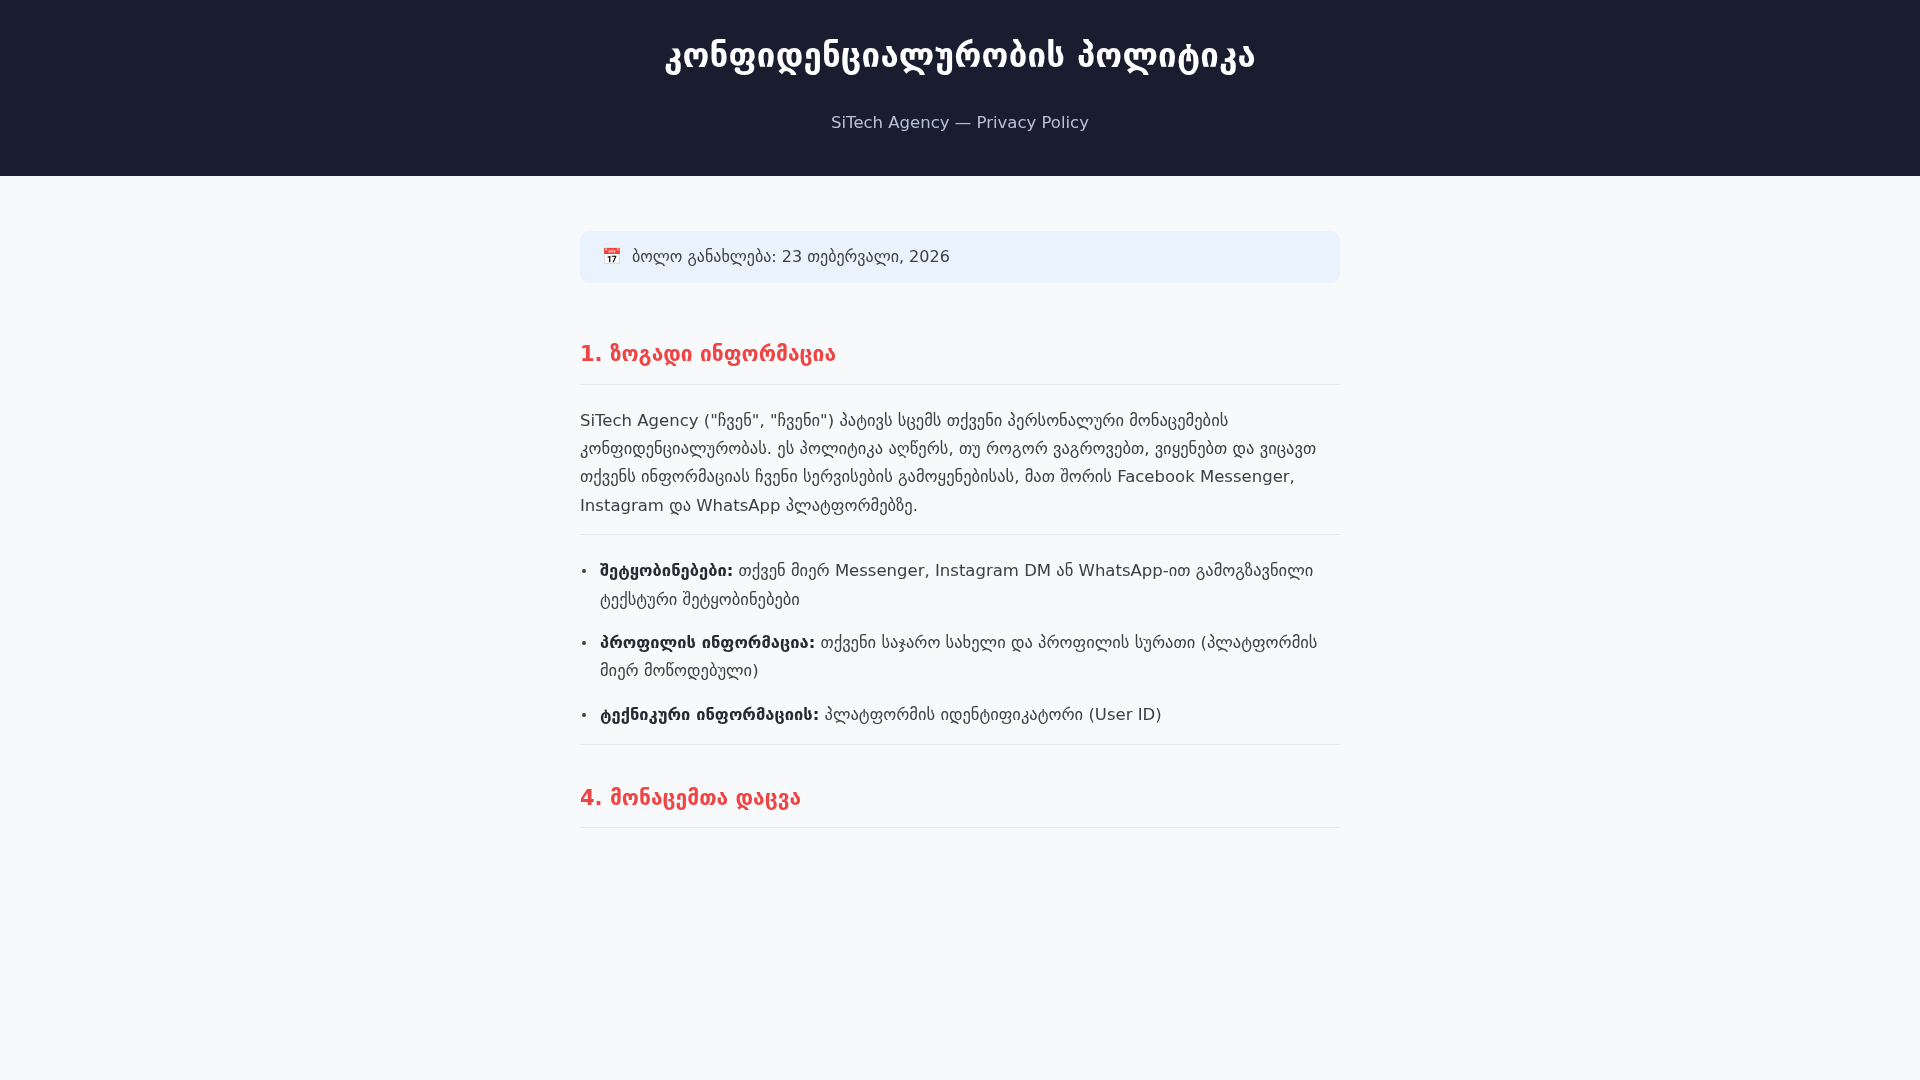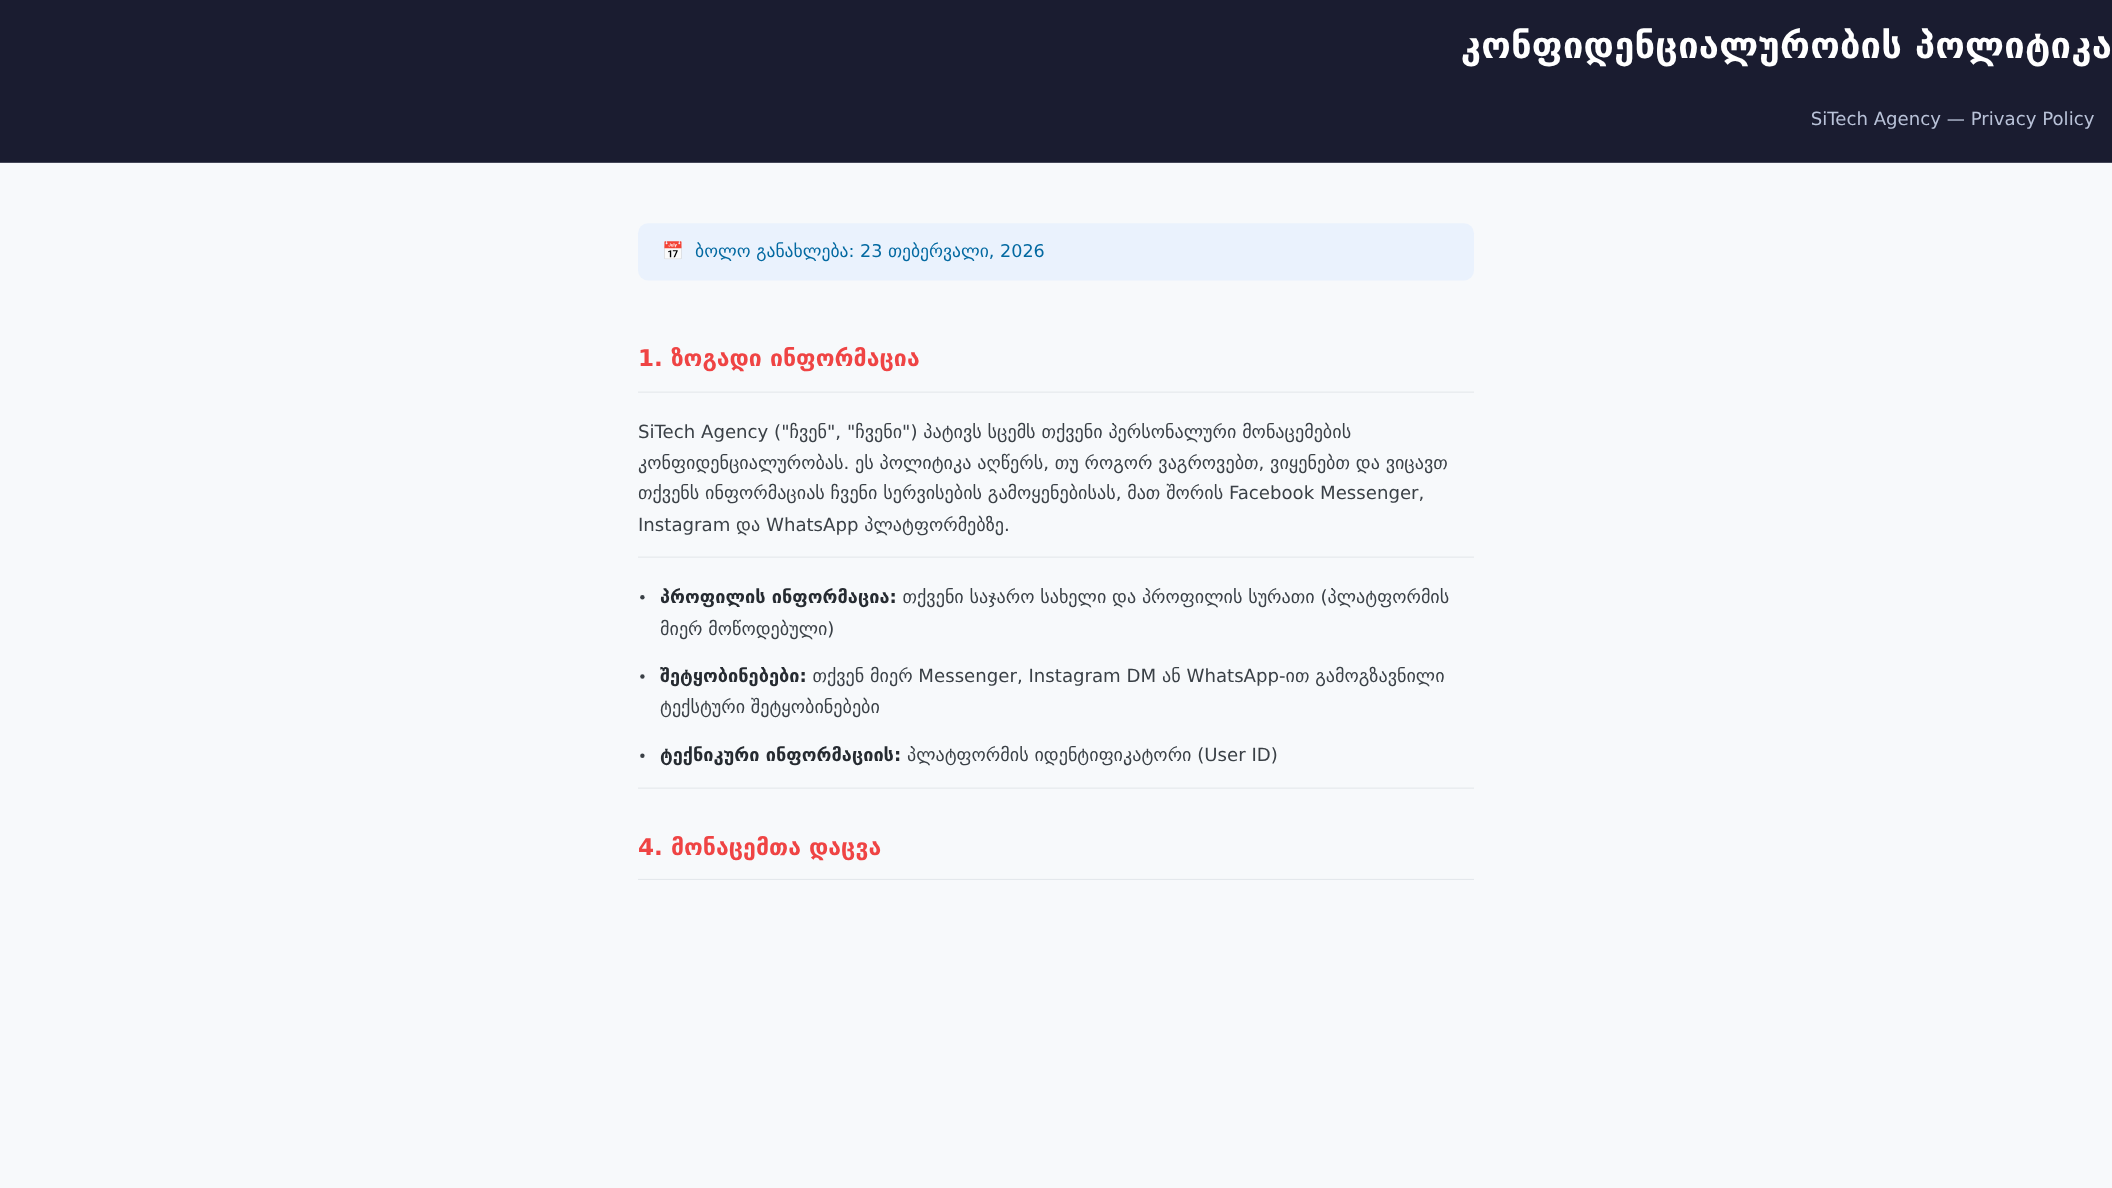--- a/index.html
+++ b/index.html
@@ -14,25 +14,25 @@
   body {
     background: #f7f9fb;
     font-family: "DejaVu Sans", "Liberation Sans", sans-serif;
     color: #32373d;
     -webkit-font-smoothing: antialiased;
   }
 
   
   .site-header {
     background: #1a1c30;
-    height: 148px;
+    height: 176px;
     width: 100%;
     display: flex;
     flex-direction: column;
-    align-items: flex-end;
+    align-items: center;
     justify-content: center;
     padding-top: 8px;
   }
   .site-title {
     color: #ffffff;
     font-size: 33px;
     font-weight: bold;
     line-height: 1.25;
     margin: 0 0 20px 0;
     text-align: center;
@@ -67,21 +67,21 @@
     align-items: center;
     gap: 10px;
     margin-bottom: 40px;
   }
   .cal-icon {
     font-size: 16px;
     line-height: 1;
     display: inline-block;
   }
   .updated-text {
-    color: #0369a1;
+    color: #404040;
     font-size: 16px;
     line-height: 1.4;
   }
 
   
   .section { margin-bottom: 8px; }
   .section-heading {
     color: #ef4444;
     font-size: 21px;
     font-weight: bold;
@@ -148,22 +148,22 @@
 
     <div id="sections-root">
         <section class="section">
           <h2 class="section-heading">1. ზოგადი ინფორმაცია</h2>
           <div class="rule"></div>
           <p class="para">SiTech Agency ("ჩვენ", "ჩვენი") პატივს სცემს თქვენი პერსონალური მონაცემების კონფიდენციალურობას. ეს პოლიტიკა აღწერს, თუ როგორ ვაგროვებთ, ვიყენებთ და ვიცავთ თქვენს ინფორმაციას ჩვენი სერვისების გამოყენებისას, მათ შორის Facebook Messenger, Instagram და WhatsApp პლატფორმებზე.</p>
         </section>
         <section class="section">
           <div class="rule"></div>
           <ul class="list">
+            <li><b>შეტყობინებები:</b><span> თქვენ მიერ Messenger, Instagram DM ან WhatsApp-ით გამოგზავნილი ტექსტური შეტყობინებები</span></li>
             <li><b>პროფილის ინფორმაცია:</b><span> თქვენი საჯარო სახელი და პროფილის სურათი (პლატფორმის მიერ მოწოდებული)</span></li>
-            <li><b>შეტყობინებები:</b><span> თქვენ მიერ Messenger, Instagram DM ან WhatsApp-ით გამოგზავნილი ტექსტური შეტყობინებები</span></li>
             <li><b>ტექნიკური ინფორმაციის:</b><span> პლატფორმის იდენტიფიკატორი (User ID)</span></li>
           </ul>
         </section>
         <section class="section">
           <div class="rule"></div>
         </section>
         <section class="section">
           <h2 class="section-heading">4. მონაცემთა დაცვა</h2>
           <div class="rule"></div>
         </section>

